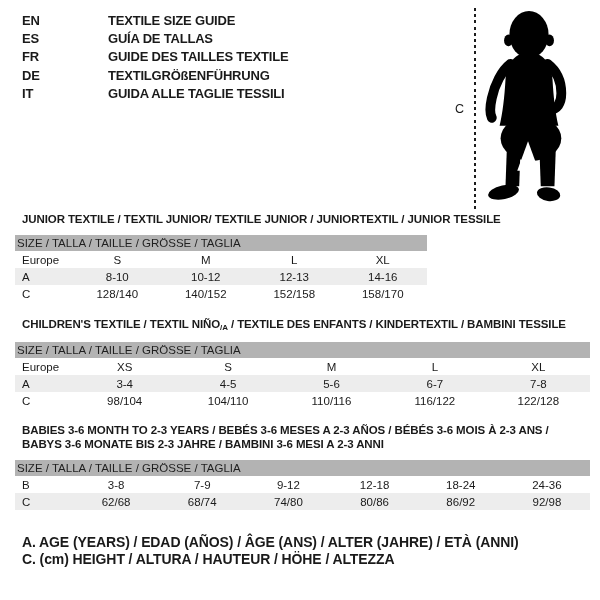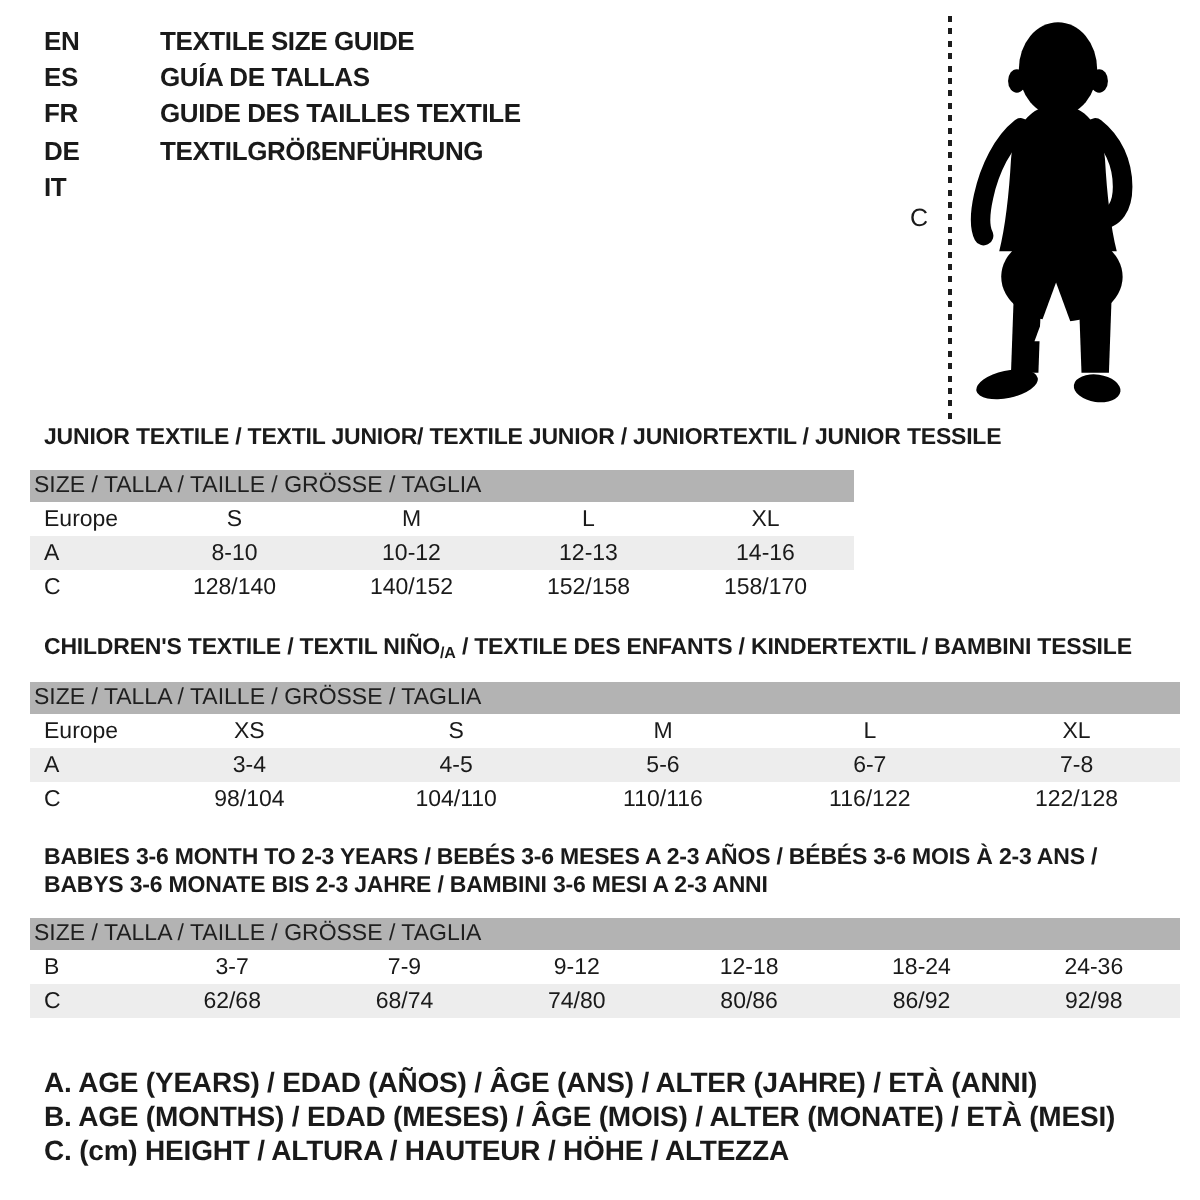--- a/index.html
+++ b/index.html
@@ -7,21 +7,21 @@
   body {
     position:relative;
     background:#ffffff;
     font-family:"Liberation Sans", sans-serif;
     color:#1a1a1a;
     overflow:hidden;
   }
 
   
   .lang-block { position:absolute; top:12px; left:22px; }
-  .lang-row { display:flex; line-height:18.2px; }
+  .lang-row { display:flex; line-height:18.2px;gap:28px; }
   .lang-code { width:38px; font-weight:bold; font-size:13px; letter-spacing:-0.2px; }
   .lang-title { font-weight:bold; font-size:13px; letter-spacing:-0.2px;margin-left:20px; }
 
   
   .measure-line {
     position:absolute; left:474px; top:8px; width:2px; height:202px;
     background:repeating-linear-gradient(to bottom, #1c1c1c 0 3px, transparent 3px 6.2px);
   }
   .measure-label {
     position:absolute; left:455px; top:102px;
@@ -75,20 +75,21 @@
   <div class="lang-row">
     <span class="lang-code">FR</span>
     <span class="lang-title">GUIDE DES TAILLES TEXTILE</span>
   </div>
   <div class="lang-row">
     <span class="lang-code">DE</span>
     <span class="lang-title">TEXTILGRÖßENFÜHRUNG</span>
   </div>
   <div class="lang-row">
     <span class="lang-code">IT</span>
+    <span class="lang-title">GUIDA ALLE TAGLIE TESSILI</span>
   </div>
 </div>
 
 <div class="measure-line"></div>
 <div class="measure-label">C</div>
 <svg class="baby-figure" viewBox="0 0 96 204" xmlns="http://www.w3.org/2000/svg">
   <g fill="#000000">
 
     <ellipse cx="48" cy="27" rx="20" ry="24"></ellipse>
     <ellipse cx="27" cy="33" rx="4.5" ry="6"></ellipse>
@@ -167,37 +168,36 @@
       <span class="cell">122/128</span>
     </div>
   </div>
 
   <h2 class="tbl-title mt-t3">BABIES 3-6 MONTH TO 2-3 YEARS / BEBÉS 3-6 MESES A 2-3 AÑOS / BÉBÉS 3-6 MOIS À 2-3 ANS /
 BABYS 3-6 MONATE BIS 2-3 JAHRE / BAMBINI 3-6 MESI A 2-3 ANNI</h2>
   <div class="t3">
     <div class="size-bar">SIZE / TALLA / TAILLE / GRÖSSE / TAGLIA</div>
     <div class="t-row">
       <span class="label">B</span>
-      <span class="cell">3-7</span>
+      <span class="cell">3-8</span>
       <span class="cell">7-9</span>
       <span class="cell">9-12</span>
       <span class="cell">12-18</span>
       <span class="cell">18-24</span>
       <span class="cell">24-36</span>
     </div>
     <div class="t-row stripe">
       <span class="label">C</span>
       <span class="cell">62/68</span>
       <span class="cell">68/74</span>
       <span class="cell">74/80</span>
       <span class="cell">80/86</span>
       <span class="cell">86/92</span>
       <span class="cell">92/98</span>
     </div>
   </div>
 
   <div class="footnotes">
     <div class="footnote">A. AGE (YEARS) / EDAD (AÑOS) / ÂGE (ANS) / ALTER (JAHRE) / ETÀ (ANNI)</div>
-    <div class="footnote">B. AGE (MONTHS) / EDAD (MESES) / ÂGE (MOIS) / ALTER (MONATE) / ETÀ (MESI)</div>
     <div class="footnote">C. (cm) HEIGHT / ALTURA / HAUTEUR / HÖHE / ALTEZZA</div>
   </div>
 
 </div>
 
 </body></html>

